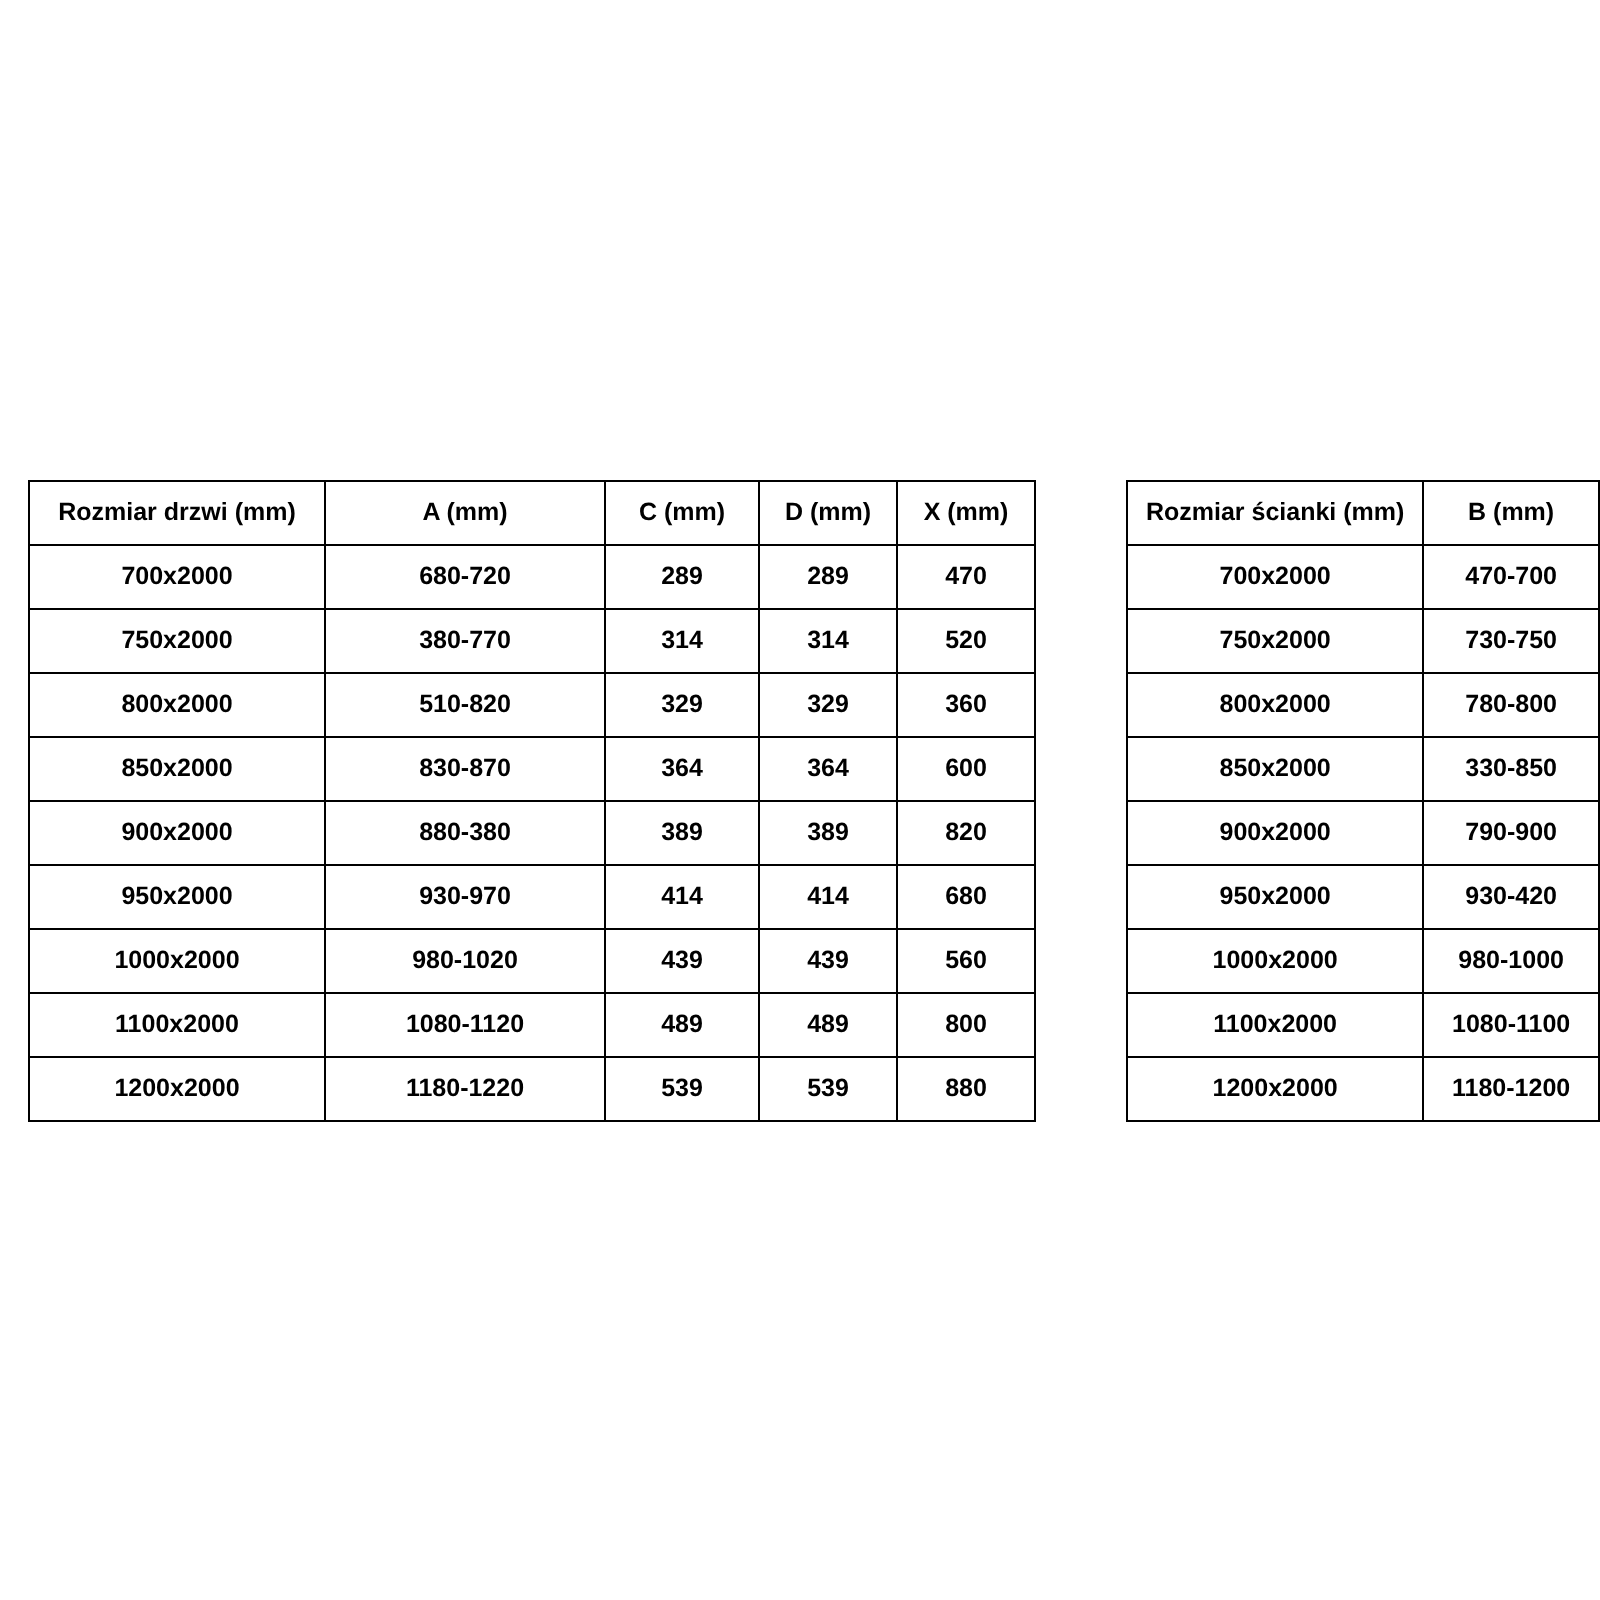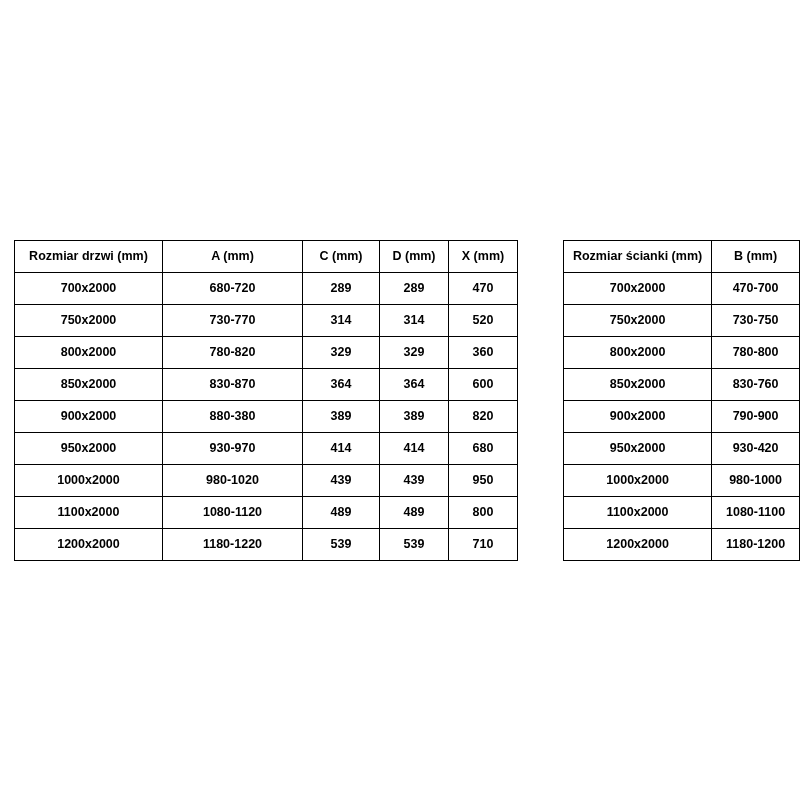--- a/index.html
+++ b/index.html
@@ -82,28 +82,28 @@
       <tbody>
         <tr>
           <td>700x2000</td>
           <td>680-720</td>
           <td>289</td>
           <td>289</td>
           <td>470</td>
         </tr>
         <tr>
           <td>750x2000</td>
-          <td>730-770</td>
+          <td>380-770</td>
           <td>314</td>
           <td>314</td>
           <td>520</td>
         </tr>
         <tr>
           <td>800x2000</td>
-          <td>780-820</td>
+          <td>510-820</td>
           <td>329</td>
           <td>329</td>
           <td>360</td>
         </tr>
         <tr>
           <td>850x2000</td>
           <td>830-870</td>
           <td>364</td>
           <td>364</td>
           <td>600</td>
@@ -120,35 +120,35 @@
           <td>930-970</td>
           <td>414</td>
           <td>414</td>
           <td>680</td>
         </tr>
         <tr>
           <td>1000x2000</td>
           <td>980-1020</td>
           <td>439</td>
           <td>439</td>
-          <td>950</td>
+          <td>560</td>
         </tr>
         <tr>
           <td>1100x2000</td>
           <td>1080-1120</td>
           <td>489</td>
           <td>489</td>
           <td>800</td>
         </tr>
         <tr>
           <td>1200x2000</td>
           <td>1180-1220</td>
           <td>539</td>
           <td>539</td>
-          <td>710</td>
+          <td>880</td>
         </tr>
       </tbody>
     </table>
   </div>
 
   <div class="table-wrap" id="right-table-wrap">
     <table class="spec" id="right-table">
       <colgroup>
         <col class="c0">
           <col class="c1">
@@ -167,21 +167,21 @@
         <tr>
           <td>750x2000</td>
           <td>730-750</td>
         </tr>
         <tr>
           <td>800x2000</td>
           <td>780-800</td>
         </tr>
         <tr>
           <td>850x2000</td>
-          <td>830-760</td>
+          <td>330-850</td>
         </tr>
         <tr>
           <td>900x2000</td>
           <td>790-900</td>
         </tr>
         <tr>
           <td>950x2000</td>
           <td>930-420</td>
         </tr>
         <tr>

